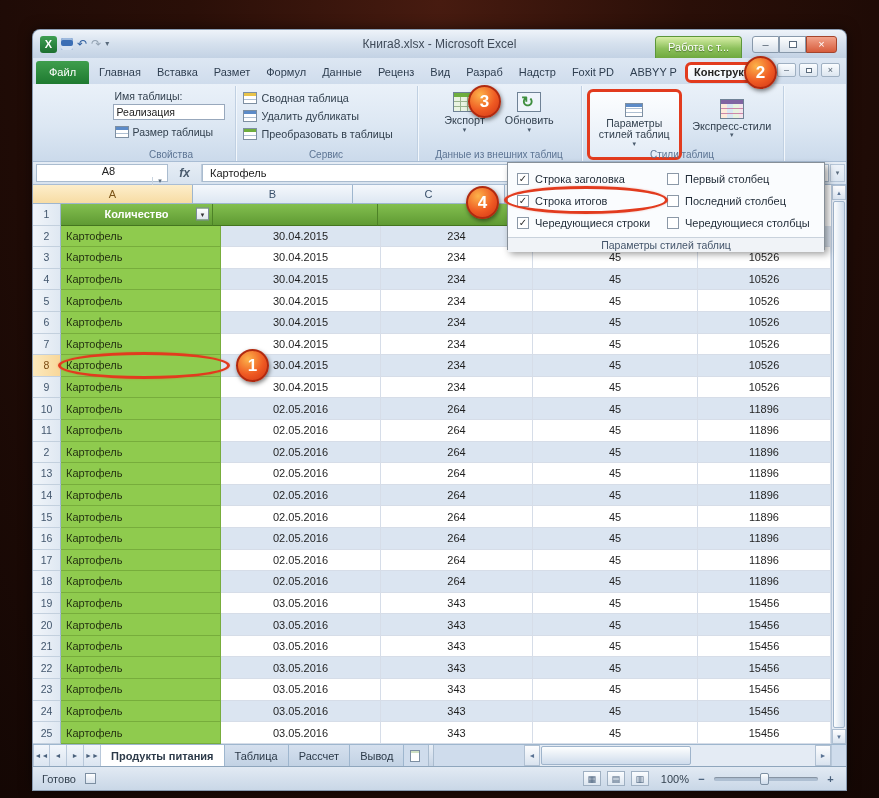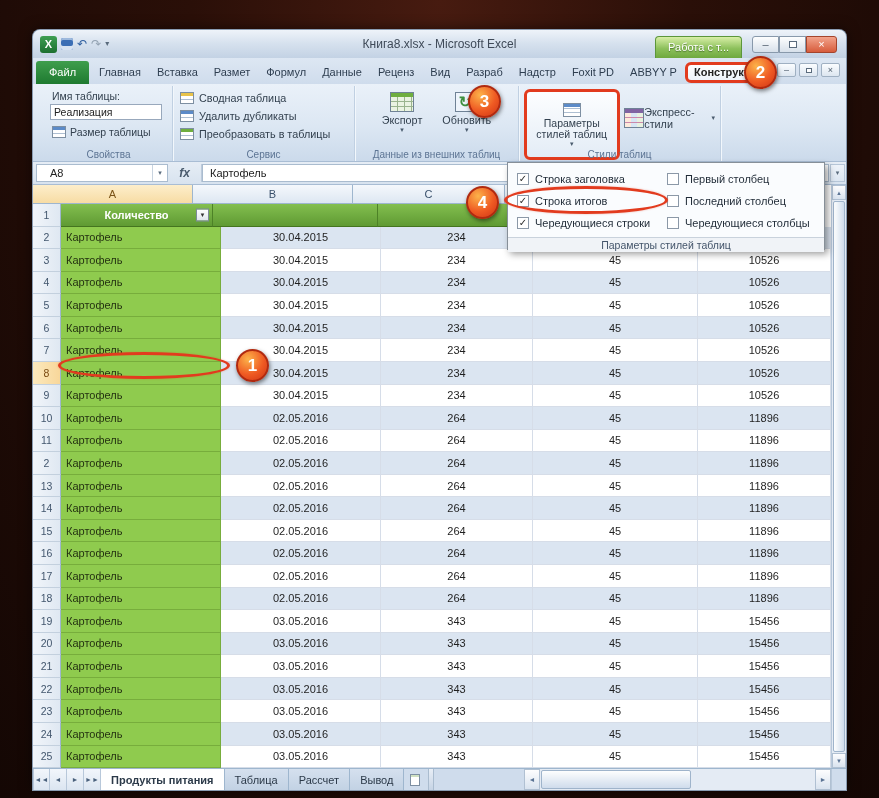--- a/index.html
+++ b/index.html
@@ -39,21 +39,21 @@
   .tab { padding:5px 8px 6px; color:#2e3e50; font-size:11px; white-space:nowrap; }
   .tab.file { background:linear-gradient(#3f9e4d,#1e7a30); color:#fff; border-radius:3px 3px 0 0;
               padding:5px 13px 6px; margin-right:2px; }
   .tab.active { border:3px solid #e23b1e; border-radius:6px; background:linear-gradient(#ffffff,#edf3fa);
                 padding:1px 6px 2px; margin-bottom:1px; font-weight:bold; color:#222; }
   .mini-controls { position:absolute; right:6px; top:5px; display:flex; gap:3px; }
   .mini-btn { width:19px; height:14px; border:1px solid #9fb0c2; background:linear-gradient(#fbfdff,#dde6f0);
               display:flex; align-items:center; justify-content:center; font-size:9px; color:#51606f; border-radius:2px; }
   
   .ribbon { height:78px; flex:0 0 78px; background:linear-gradient(#eaf1f9,#dce7f3 55%,#cbdaeb);
-            border-bottom:1px solid #a9bdd4; display:flex; padding:2px 0 0 12px; position:relative; }
+            border-bottom:1px solid #a9bdd4; display:flex; padding:2px 0 0 12px; position:relative;justify-content:center; }
   .rgroup { position:relative; display:flex; flex-direction:column; border-right:1px solid #c0d0e2;
             box-shadow:1px 0 0 #f2f7fc; padding:3px 5px 14px; }
   .rgroup-label { position:absolute; bottom:1px; left:0; right:0; text-align:center; font-size:10px;
                   color:#5d7594; white-space:nowrap; overflow:hidden; }
   .gprops { width:128px; }
   .gprops .lbl { font-size:10.5px; color:#33414f; margin:1px 0 2px 2px; }
   .gprops input { width:112px; height:16px; border:1px solid #98a8bc; font-size:10.5px; padding:0 3px;
                   font-family:"Liberation Sans",sans-serif; color:#222; background:#fff; }
   .gprops .resize { display:flex; align-items:center; gap:4px; margin:6px 0 0 2px; font-size:10.5px; color:#33414f; }
   .gtools { width:182px; }
@@ -77,31 +77,31 @@
   .big-ic::before { content:""; position:absolute; left:0; right:0; top:0; height:4px; background:#6fae3f; }
   .big-ic.refresh { background:#eef4fb; }
   .big-ic.refresh::before { background:none; }
   .refresh-glyph { position:absolute; left:3px; top:0px; font-size:15px; color:#3f8f3f; font-weight:bold; }
   .drop-arr { font-size:7px; color:#4a5b6d; line-height:6px; }
   .gstyles { width:202px; flex-direction:row !important; gap:4px; }
   .params-btn { width:96px; height:71px; border:3px solid #e23b1e; border-radius:6px;
                 background:linear-gradient(#fdfeff,#e3ecf6); display:flex; flex-direction:column;
                 align-items:center; justify-content:center; gap:1px; font-size:10.5px; color:#33414f;
                 text-align:center; line-height:11px; }
-  .quick-btn { width:92px; height:58px; display:flex; flex-direction:row; align-items:center;
+  .quick-btn { width:92px; height:58px; display:flex; flex-direction:column; align-items:center;
                justify-content:center; gap:0; font-size:10.8px; color:#33414f; }
   .big-ic.quick { background:
       repeating-linear-gradient(0deg,rgba(255,255,255,0) 0 4px,#c8a 4px 5px),
       repeating-linear-gradient(90deg,#fdeadb 0 6px,#d8e6f4 6px 12px, #e8f2e0 12px 18px,#f4e4ec 18px 24px); }
   .big-ic.quick::before { background:#8064a2; }
   
   .formula-bar { height:23px; flex:0 0 23px; background:linear-gradient(#e6edf5,#d8e3ef);
                  border-bottom:1px solid #a9bdd4; display:flex; align-items:stretch; }
   .name-box { width:132px; background:#fff; border:1px solid #aabccf; margin:2px 0 2px 3px;
-              display:flex; align-items:center; padding-left:13px; color:#222; }
+              display:flex; align-items:center; padding-left:13px; color:#222;flex-direction:column; }
   .nb-drop { margin-left:auto; width:15px; text-align:center; color:#5a6b7d; font-size:7px;
              border-left:1px solid #c9d4e0; align-self:stretch; display:flex; align-items:center; justify-content:center; }
   .fx { width:34px; display:flex; align-items:center; justify-content:center; color:#4a5b6d;
         font-style:italic; font-weight:bold; font-size:12px; border-right:1px solid #bccadb; margin:2px 0; }
   .formula-content { flex:1; background:#fff; border:1px solid #aabccf; margin:2px 0; padding-left:7px;
                      display:flex; align-items:center; color:#222; }
   .fb-expand { width:15px; display:flex; align-items:center; justify-content:center; color:#5a6b7d;
                font-size:7px; background:linear-gradient(#eef3f9,#dce6f1); border:1px solid #b6c6d8; margin:2px 1px; }
   
   .grid { flex:1; display:flex; min-height:0; background:#fff; position:relative; }
@@ -792,20 +792,35 @@
       <div class="hscroll">
         <span class="harrow">◄</span>
         <div class="htrack">
             <div class="hthumb"></div>
           </div>
         <span class="harrow">►</span>
         <span class="hcorner"></span>
       </div>
     </div>
 
+    <div class="status">
+      <span>Готово</span>
+      <span class="st-rec"></span>
+      <div class="st-right">
+        <span class="view-btn">▦</span>
+        <span class="view-btn">▤</span>
+        <span class="view-btn">▥</span>
+        <span class="st-zoom">100%</span>
+        <span class="zoom-minus">−</span>
+        <div class="zoom-track">
+            <span class="zoom-thumb"></span>
+          </div>
+        <span class="zoom-plus">+</span>
+      </div>
+    </div>
 
     <div class="style-panel">
       <div id="panel-grid" class="panel-grid">
           <div class="chk-item">
             <span class="chk">✓</span>
             <span>Строка заголовка</span>
           </div>
           <div class="chk-item">
             <span class="chk"></span>
             <span>Первый столбец</span>

